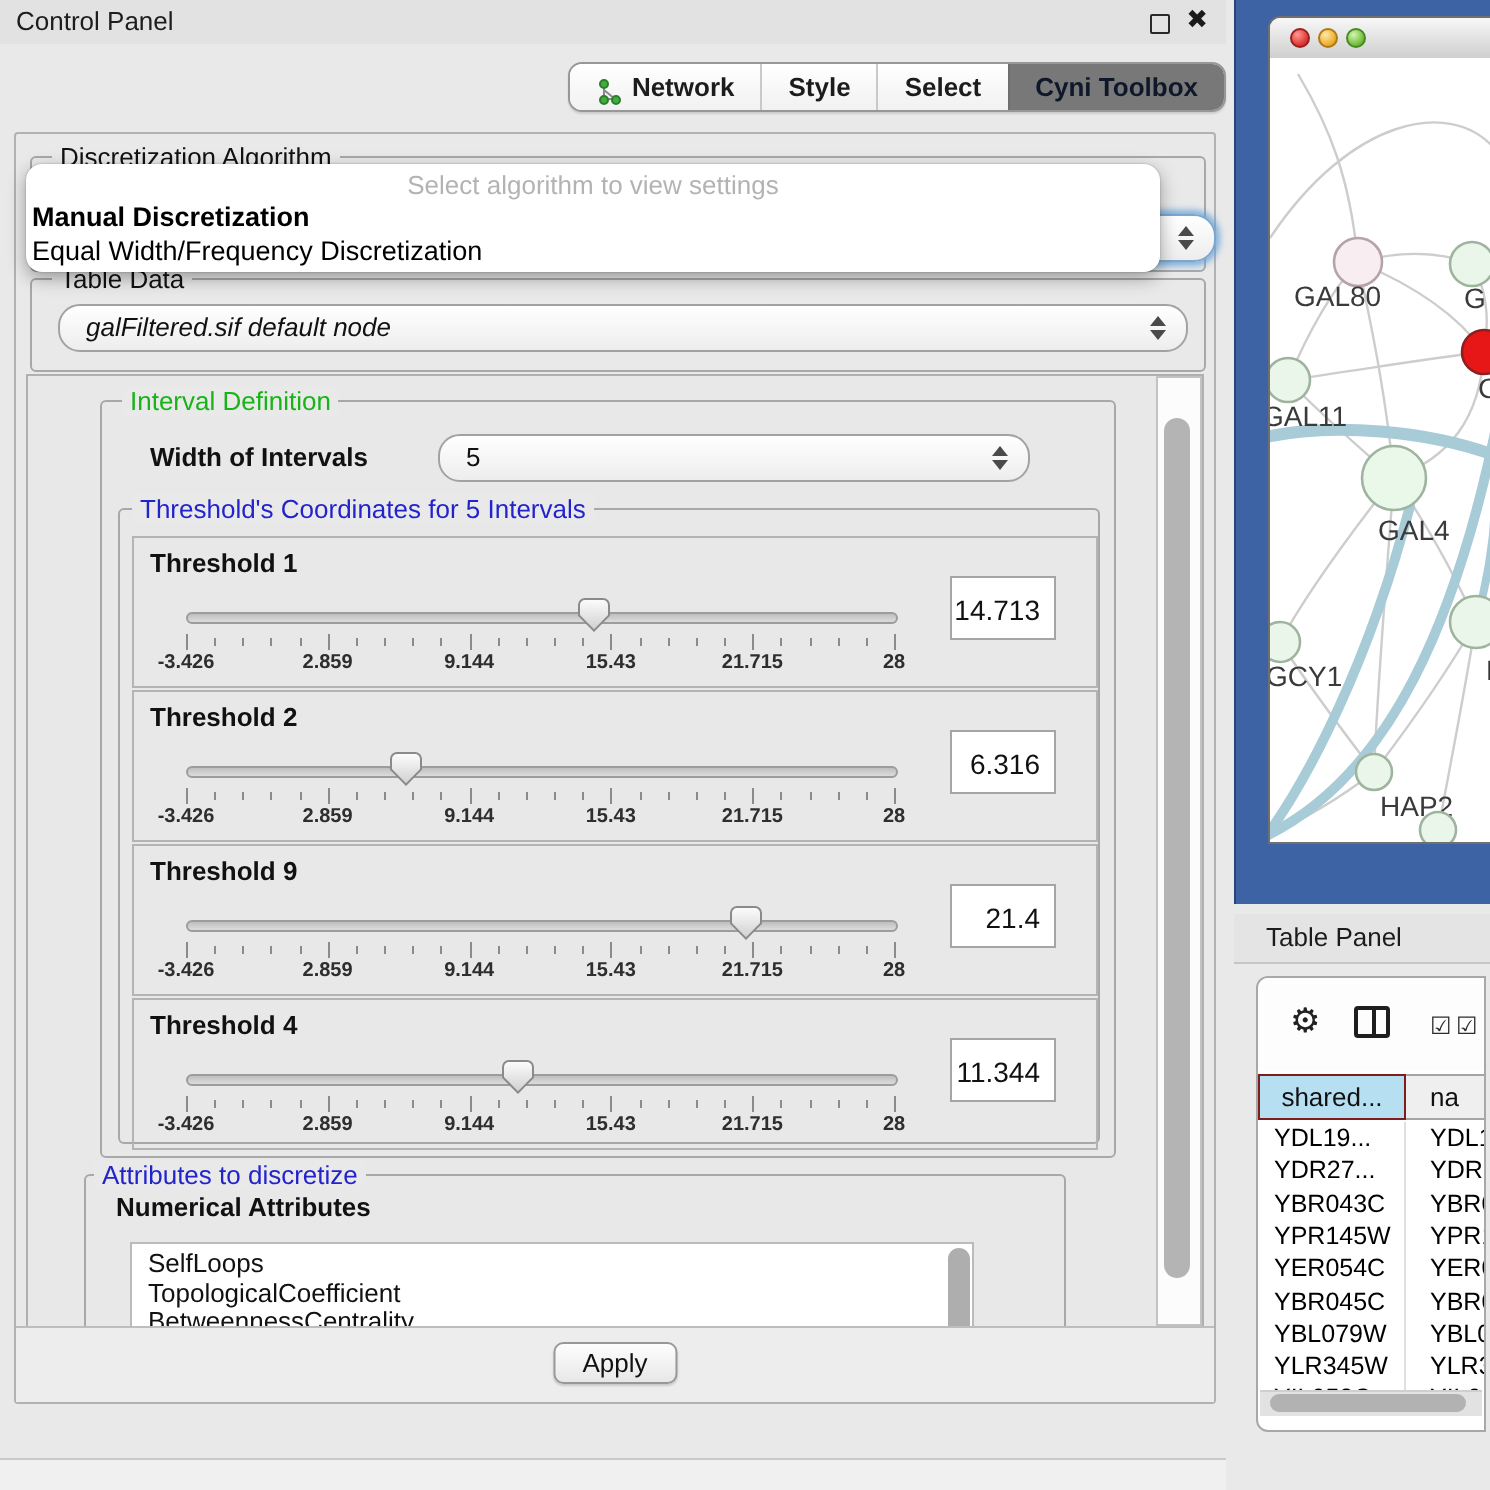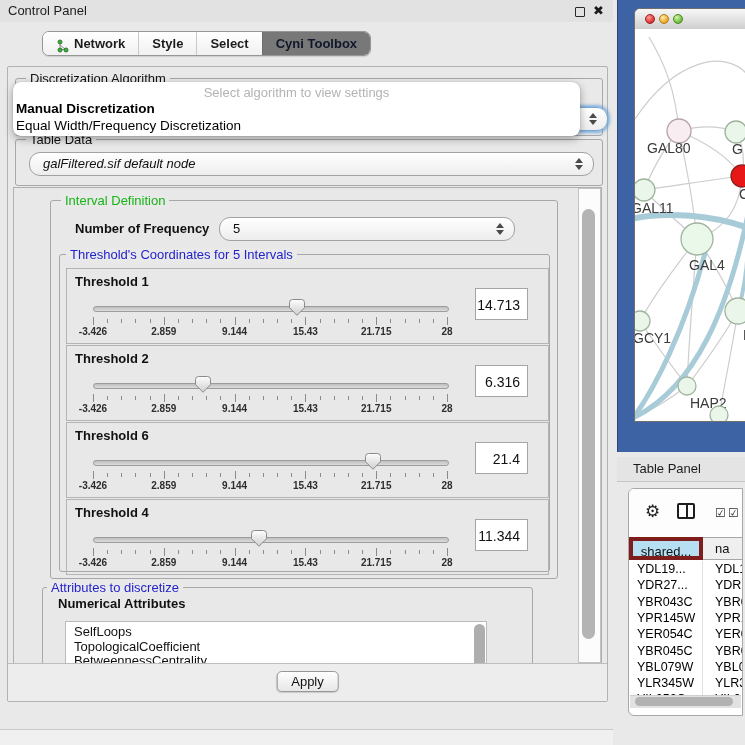--- a/index.html
+++ b/index.html
@@ -5,21 +5,21 @@
   html,body{margin:0;padding:0;width:745px;height:745px;overflow:hidden;
     background:#e9e9e9;font-family:"Liberation Sans",sans-serif;
     -webkit-font-smoothing:antialiased;}
   
   #control-panel{position:absolute;left:0;top:0;width:613px;height:745px;background:#e9e9e9;}
   #titlebar{position:absolute;left:0;top:0;width:613px;height:22px;background:#e2e2e2;}
   #titlebar .title{position:absolute;left:8px;top:0;line-height:22px;font-size:13px;color:#1d1d1d;}
   #float-icon{position:absolute;right:28px;top:7px;width:8px;height:8px;border:1.6px solid #2a2a2a;border-radius:1px;}
   #close-icon{position:absolute;right:9px;top:3px;font-size:13px;font-weight:bold;color:#1a1a1a;font-family:"DejaVu Sans",sans-serif;}
   
-  .segbar{position:absolute;left:0;width:613px;display:flex;justify-content:flex-start;padding-left:42px;}
+  .segbar{position:absolute;left:0;width:613px;display:flex;justify-content:flex-end;}
   .segwrap{display:flex;border:1px solid #979797;border-radius:7px;overflow:hidden;background:#fdfdfd;
     box-shadow:0 1px 1px rgba(0,0,0,.12);}
   .seg-tab{height:23px;line-height:23px;padding:0 13px;font-size:13px;font-weight:bold;color:#1c1c1c;
     background:linear-gradient(#ffffff,#f1f1f1);border-left:1px solid #c9c9c9;display:flex;align-items:center;gap:5px;}
   .seg-tab:first-child{border-left:none;}
   .seg-tab.sel{background:#787878;color:#0f172a;border-left-color:#6e6e6e;}
   #top-tabs{top:31px;}
   #bottom-tabs{top:704px;}
   #bottom-strip{position:absolute;left:0;top:729px;width:613px;height:16px;background:#f0f0f0;border-top:1px solid #c9c9c9;}
   
@@ -89,21 +89,21 @@
   #table-panel-header .title{position:absolute;left:16px;top:0;line-height:24px;font-size:13px;color:#1c1c1c;}
   #table-container{position:absolute;left:628px;top:488px;width:113px;height:226px;background:#fff;
     border:1px solid #a8a8a8;border-radius:6px 0 0 6px;overflow:hidden;}
   #tbl-toolbar{position:absolute;left:0;top:0;width:100%;height:46px;background:#fdfdfd;}
   #gear-ic{position:absolute;left:16px;top:12px;font-size:17px;color:#222;font-family:"DejaVu Sans",sans-serif;}
   #col-ic{position:absolute;left:48px;top:14px;width:18px;height:16px;border:2px solid #1e1e1e;border-radius:2px;box-sizing:border-box;}
   #col-ic::after{content:"";position:absolute;left:50%;top:0;width:2px;height:100%;background:#1e1e1e;}
   .chk-ic{position:absolute;top:17px;font-size:12px;color:#2c2c2c;font-family:"DejaVu Sans",sans-serif;}
   #tbl-head{position:absolute;left:0;top:48px;width:200px;height:23px;display:flex;}
   .th{box-sizing:border-box;font-size:13px;line-height:21px;color:#111;}
-  .th.c1{width:74px;background:#b7dff2;border:4px solid #7f1d1d;text-align:center;}
+  .th.c1{width:74px;background:#b7dff2;border:1px solid #7f1d1d;text-align:center;}
   .th.c2{width:126px;background:#efefef;border-top:1px solid #a5a5a5;border-bottom:1px solid #a5a5a5;padding-left:12px;}
   #tbl-rows{position:absolute;left:0;top:72px;width:200px;height:135px;overflow:visible;}
   .tr{position:absolute;left:0;width:200px;height:17px;display:flex;}
   .td{font-size:12.5px;line-height:16px;color:#000;box-sizing:border-box;white-space:nowrap;}
   .td.c1{width:74px;padding-left:8px;border-right:1px solid #e0e0e0;}
   .td.c2{width:126px;padding-left:12px;}
   #h-scrollbar{position:absolute;left:1px;top:206px;width:111px;height:12px;background:#e2e2e2;border-top:1px solid #cfcfcf;}
   #h-thumb{position:absolute;left:5px;top:1px;width:98px;height:9px;background:#b2b2b2;border-radius:5px;}
   .niconsvg{display:inline-block;width:13px;height:14px;}
 </style>
@@ -167,21 +167,21 @@
         <span class="stepper">
             <span class="arr-up"></span>
             <span class="arr-dn"></span>
           </span>
       </div>
     </div>
 
     <div id="scroll-panel">
       <div class="groupbox" style="left:36px;top:12px;width:506px;height:377px;">
         <span class="legend green">Interval Definition</span>
-        <span style="position:absolute;left:24px;top:20px;font-size:13px;font-weight:bold;color:#111;">Number of Frequency</span>
+        <span style="position:absolute;left:24px;top:20px;font-size:13px;font-weight:bold;color:#111;">Width of Intervals</span>
         <div class="combo" style="left:168px;top:16px;width:294px;">
           <span class="ctext">5</span>
           <span class="stepper">
               <span class="arr-up"></span>
               <span class="arr-dn"></span>
             </span>
         </div>
         <div class="groupbox" style="left:8px;top:53px;width:489px;height:316px;">
           <span class="legend blue" style="left:6px;">Threshold's Coordinates for 5 Intervals</span>
           <div id="threshold-stack">
@@ -271,21 +271,21 @@
                     <span class="ticklabel" style="left: 20%;">2.859</span>
                     <span class="ticklabel" style="left: 40%;">9.144</span>
                     <span class="ticklabel" style="left: 60%;">15.43</span>
                     <span class="ticklabel" style="left: 80%;">21.715</span>
                     <span class="ticklabel" style="left: 100%;">28</span>
                   </div>
                 </div>
                 <div class="valuebox">6.316</div>
               </div>
               <div class="thr-panel" style="top: 167px;">
-                <div class="thr-label">Threshold 6</div>
+                <div class="thr-label">Threshold 9</div>
                 <div class="trackwrap">
                   <div class="track"></div>
                   <div class="thumb" style="left: calc(78.9983% - 8px);"><svg width="16" height="17" viewBox="0 0 16 17">
                       <path d="M3.5,0.5 h9 a3,3 0 0 1 3,3 v5.2 l-7.5,7.6 l-7.5,-7.6 v-5.2 a3,3 0 0 1 3,-3 z" fill="url(#thumbGrad)" stroke="#8a8a8a"></path>
                     </svg></div>
                   <div class="ticks">
                     <span class="tick major" style="left: 0%;"></span>
                     <span class="tick" style="left: 4%;"></span>
                     <span class="tick" style="left: 8%;"></span>
                     <span class="tick" style="left: 12%;"></span>

